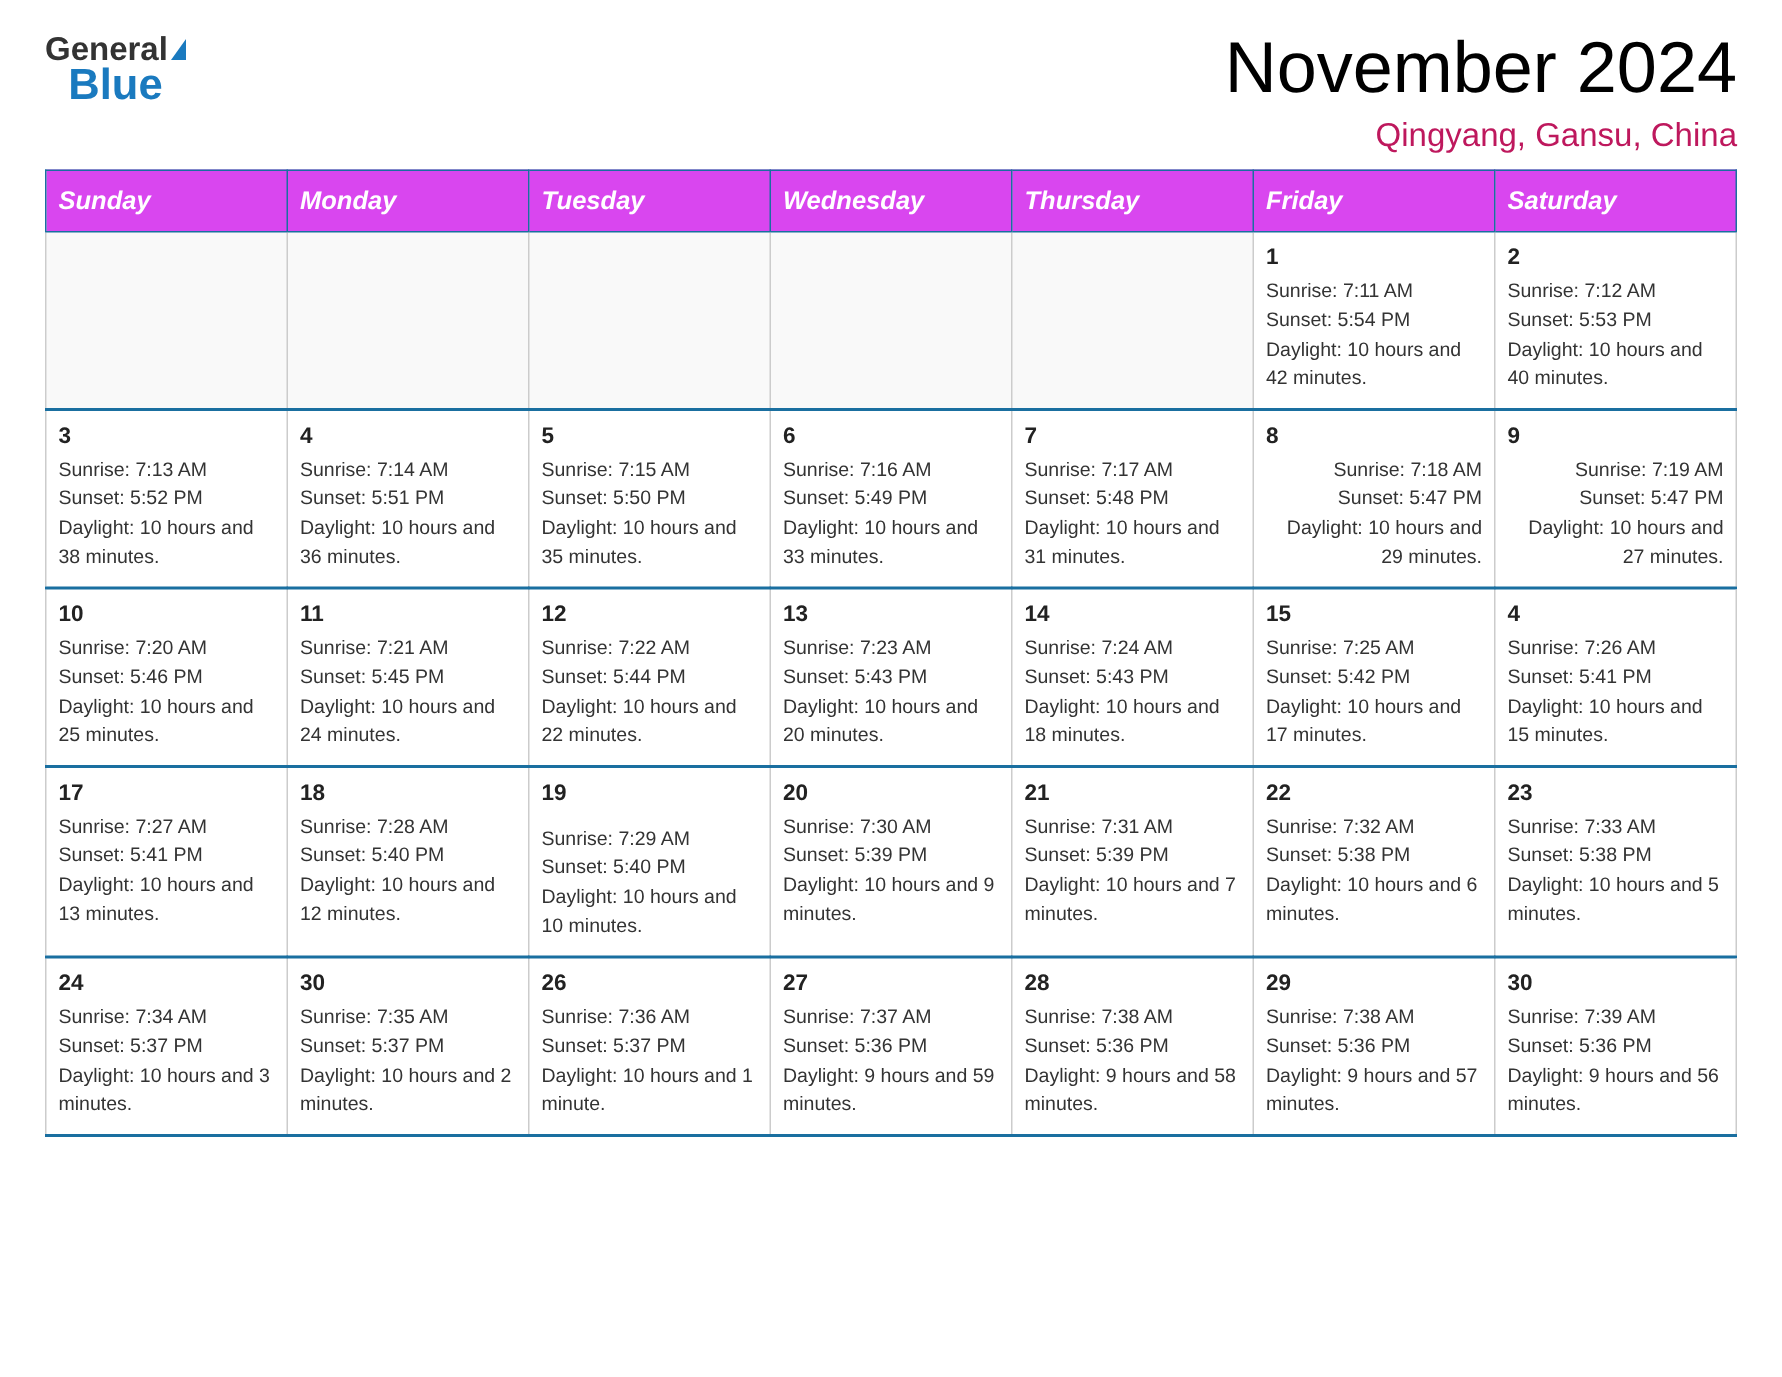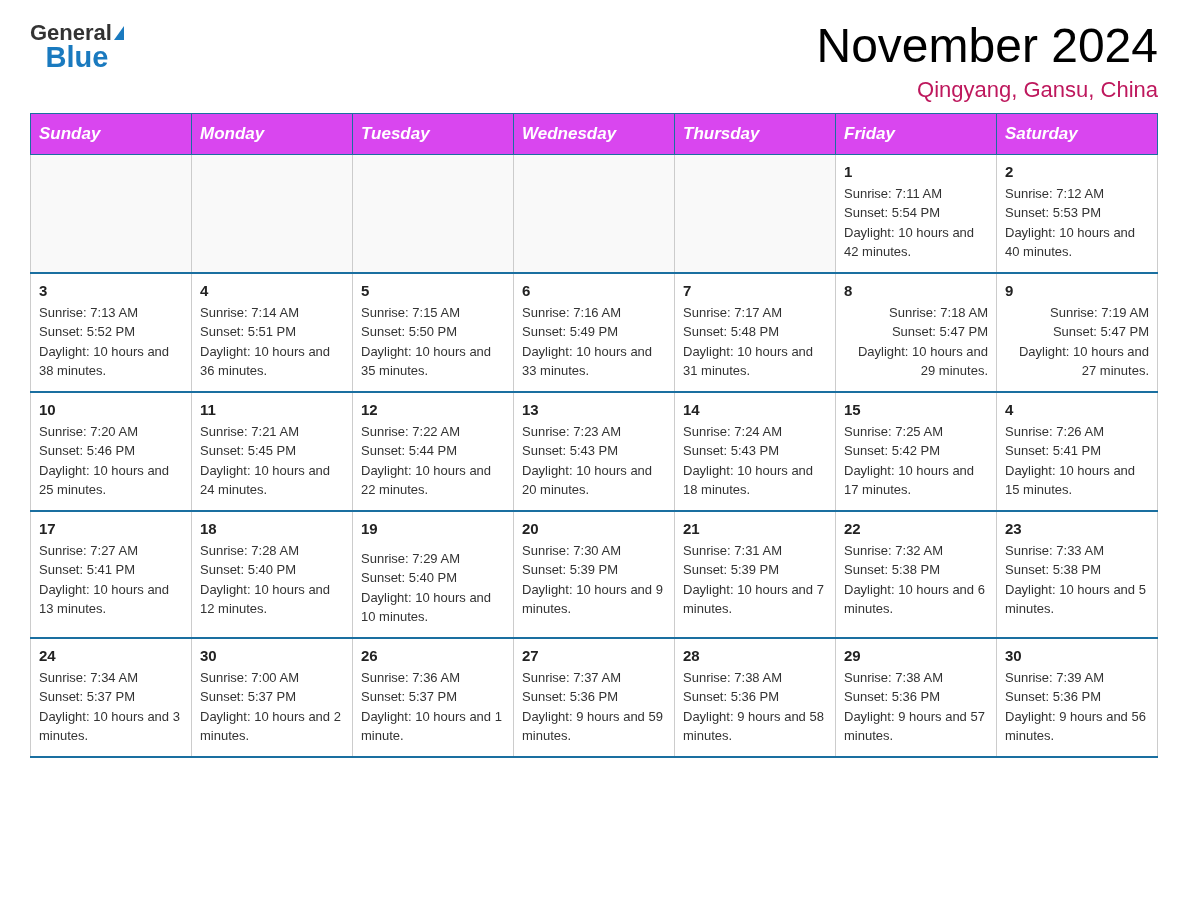--- a/index.html
+++ b/index.html
@@ -284,21 +284,21 @@
       </tr>
       <tr>
         <td>
           <span class="day-number">24</span>
           <div class="day-info" style="white-space: pre-line;">Sunrise: 7:34 AM
 Sunset: 5:37 PM
 Daylight: 10 hours and 3 minutes.</div>
         </td>
         <td>
           <span class="day-number">30</span>
-          <div class="day-info" style="white-space: pre-line;">Sunrise: 7:00 AM
+          <div class="day-info" style="white-space: pre-line;">Sunrise: 7:35 AM
 Sunset: 5:37 PM
 Daylight: 10 hours and 2 minutes.</div>
         </td>
         <td>
           <span class="day-number">26</span>
           <div class="day-info" style="white-space: pre-line;">Sunrise: 7:36 AM
 Sunset: 5:37 PM
 Daylight: 10 hours and 1 minute.</div>
         </td>
         <td>

